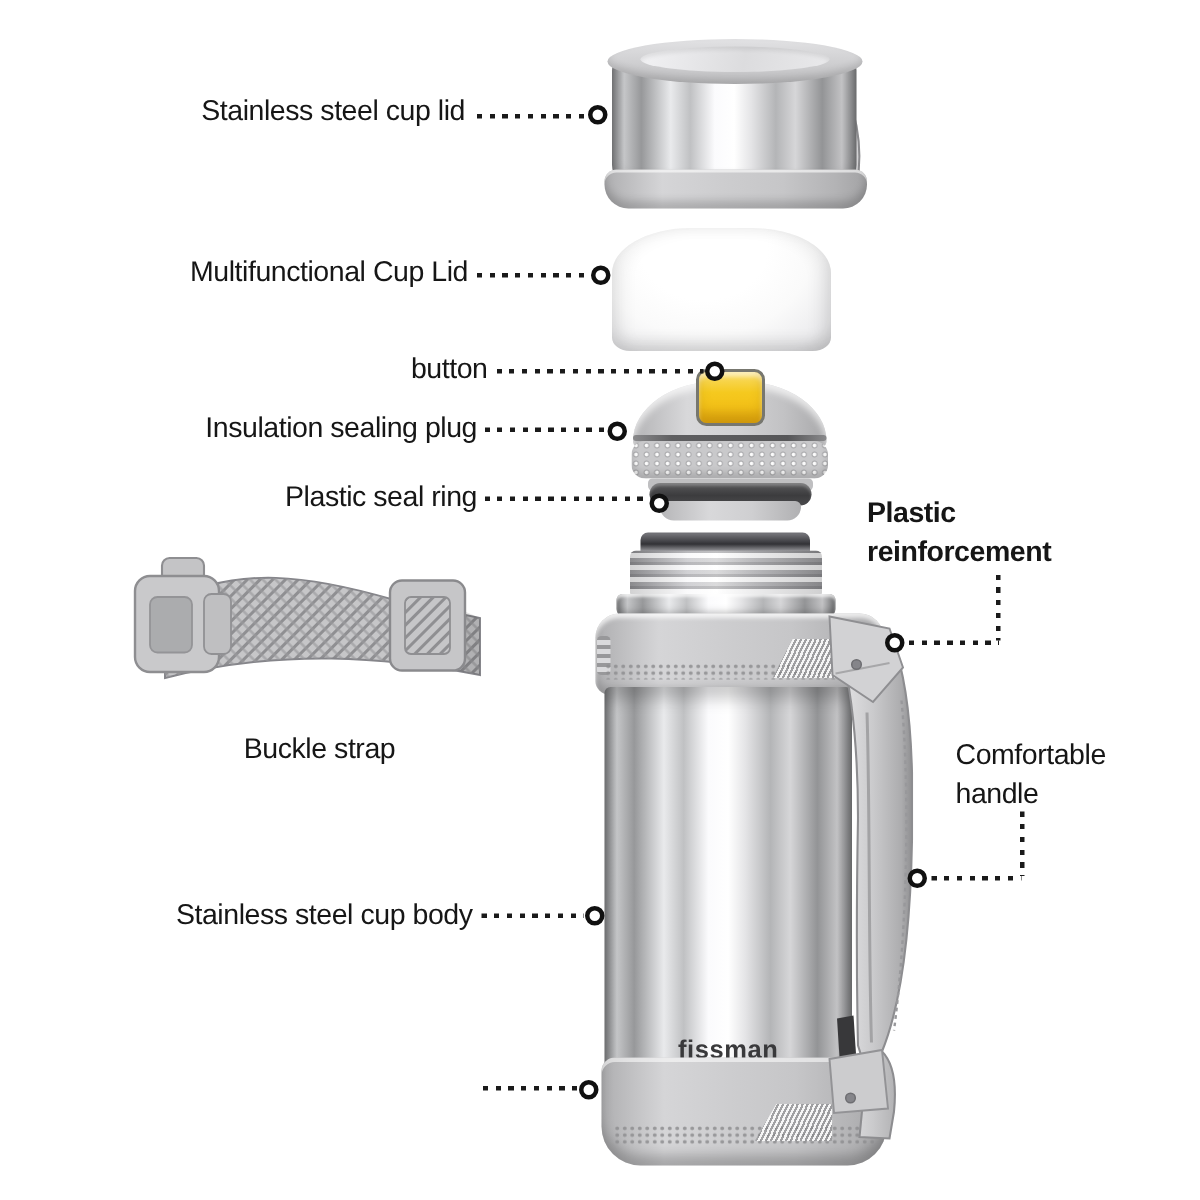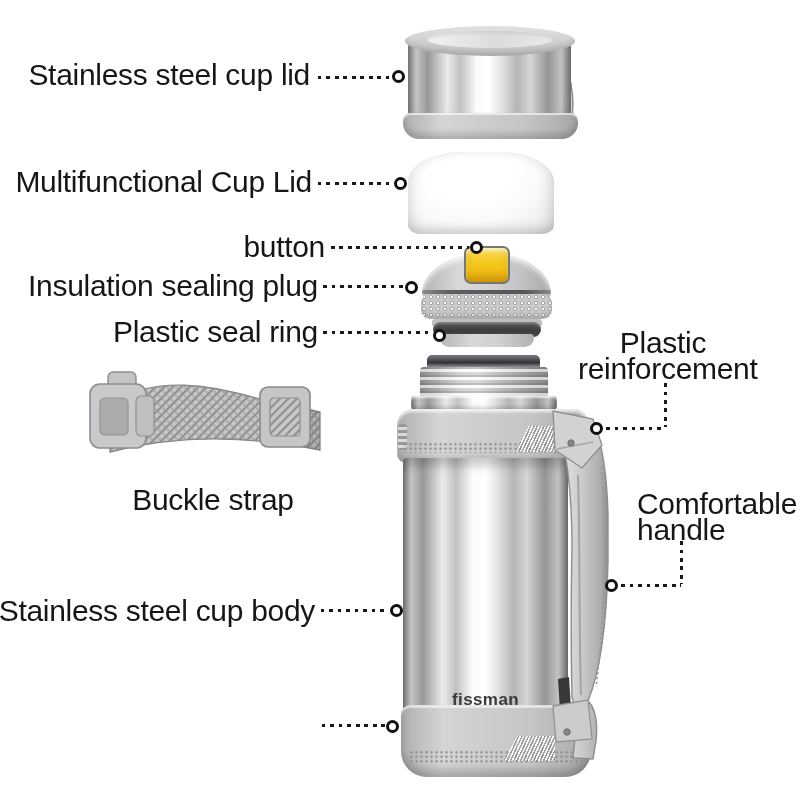--- a/index.html
+++ b/index.html
@@ -1,20 +1,20 @@
 <!DOCTYPE html>
 <html><head>
 <meta charset="utf-8">
 <style>
   html,body{margin:0;padding:0;background:#ffffff;}
   .stage{position:relative;width:800px;height:800px;background:#ffffff;overflow:hidden;
          font-family:"Liberation Sans","DejaVu Sans",sans-serif;}
   .abs{position:absolute;}
   
-  .lbl{position:absolute;font-size:30px;font-weight:500;color:#161616;
+  .lbl{position:absolute;font-size:19px;font-weight:500;color:#161616;
        white-space:nowrap;letter-spacing:-0.3px;line-height:28px;}
   .lbl.wrap{white-space:normal;line-height:25.5px;}
   .dots-h{position:absolute;height:3px;
           background-image:repeating-linear-gradient(90deg,#1a1a1a 0 3.5px,transparent 3.5px 8.5px);}
   .dots-v{position:absolute;width:3px;
           background-image:repeating-linear-gradient(180deg,#1a1a1a 0 3.5px,transparent 3.5px 8.5px);}
   .marker{position:absolute;width:13px;height:13px;box-sizing:border-box;
           border:3.5px solid #101010;border-radius:50%;background:#ffffff;}
   
   .steel{background:linear-gradient(90deg,#77787a 0%,#c5c6c8 5%,#97989a 12%,#e9eaec 24%,
@@ -197,21 +197,21 @@
   <div class="lbl" style="right:482px;top:272px;">Insulation sealing plug</div>
   <div class="dots-h" style="left:323px;top:285px;width:81px;"></div>
   <div class="marker" style="left:405px;top:281px;"></div>
 
   <div class="lbl" style="right:482px;top:318px;">Plastic seal ring</div>
   <div class="dots-h" style="left:323px;top:331px;width:109px;"></div>
   <div class="marker" style="left:433px;top:329px;"></div>
 
   <div class="lbl" style="left:128px;top:461px;width:170px;text-align:center;margin-top:25px;">Buckle strap</div>
 
-  <div class="lbl wrap" style="right:52px;top:330px;width:170px;text-align:center;">Plastic reinforcement</div>
+  <div class="lbl wrap" style="right:52px;top:330px;width:170px;text-align:left;font-weight:bold;">Plastic reinforcement</div>
   <div class="dots-v" style="left:664px;top:383px;height:44px;"></div>
   <div class="dots-h" style="left:606px;top:427px;width:60px;"></div>
   <div class="marker" style="left:590px;top:422px;"></div>
 
   <div class="lbl wrap" style="left:637px;top:491px;width:150px;">Comfortable handle</div>
   <div class="dots-v" style="left:680px;top:541px;height:43px;"></div>
   <div class="dots-h" style="left:621px;top:584px;width:60px;"></div>
   <div class="marker" style="left:605px;top:579px;"></div>
 
   <div class="lbl" style="right:485px;top:597px;">Stainless steel cup body</div>

